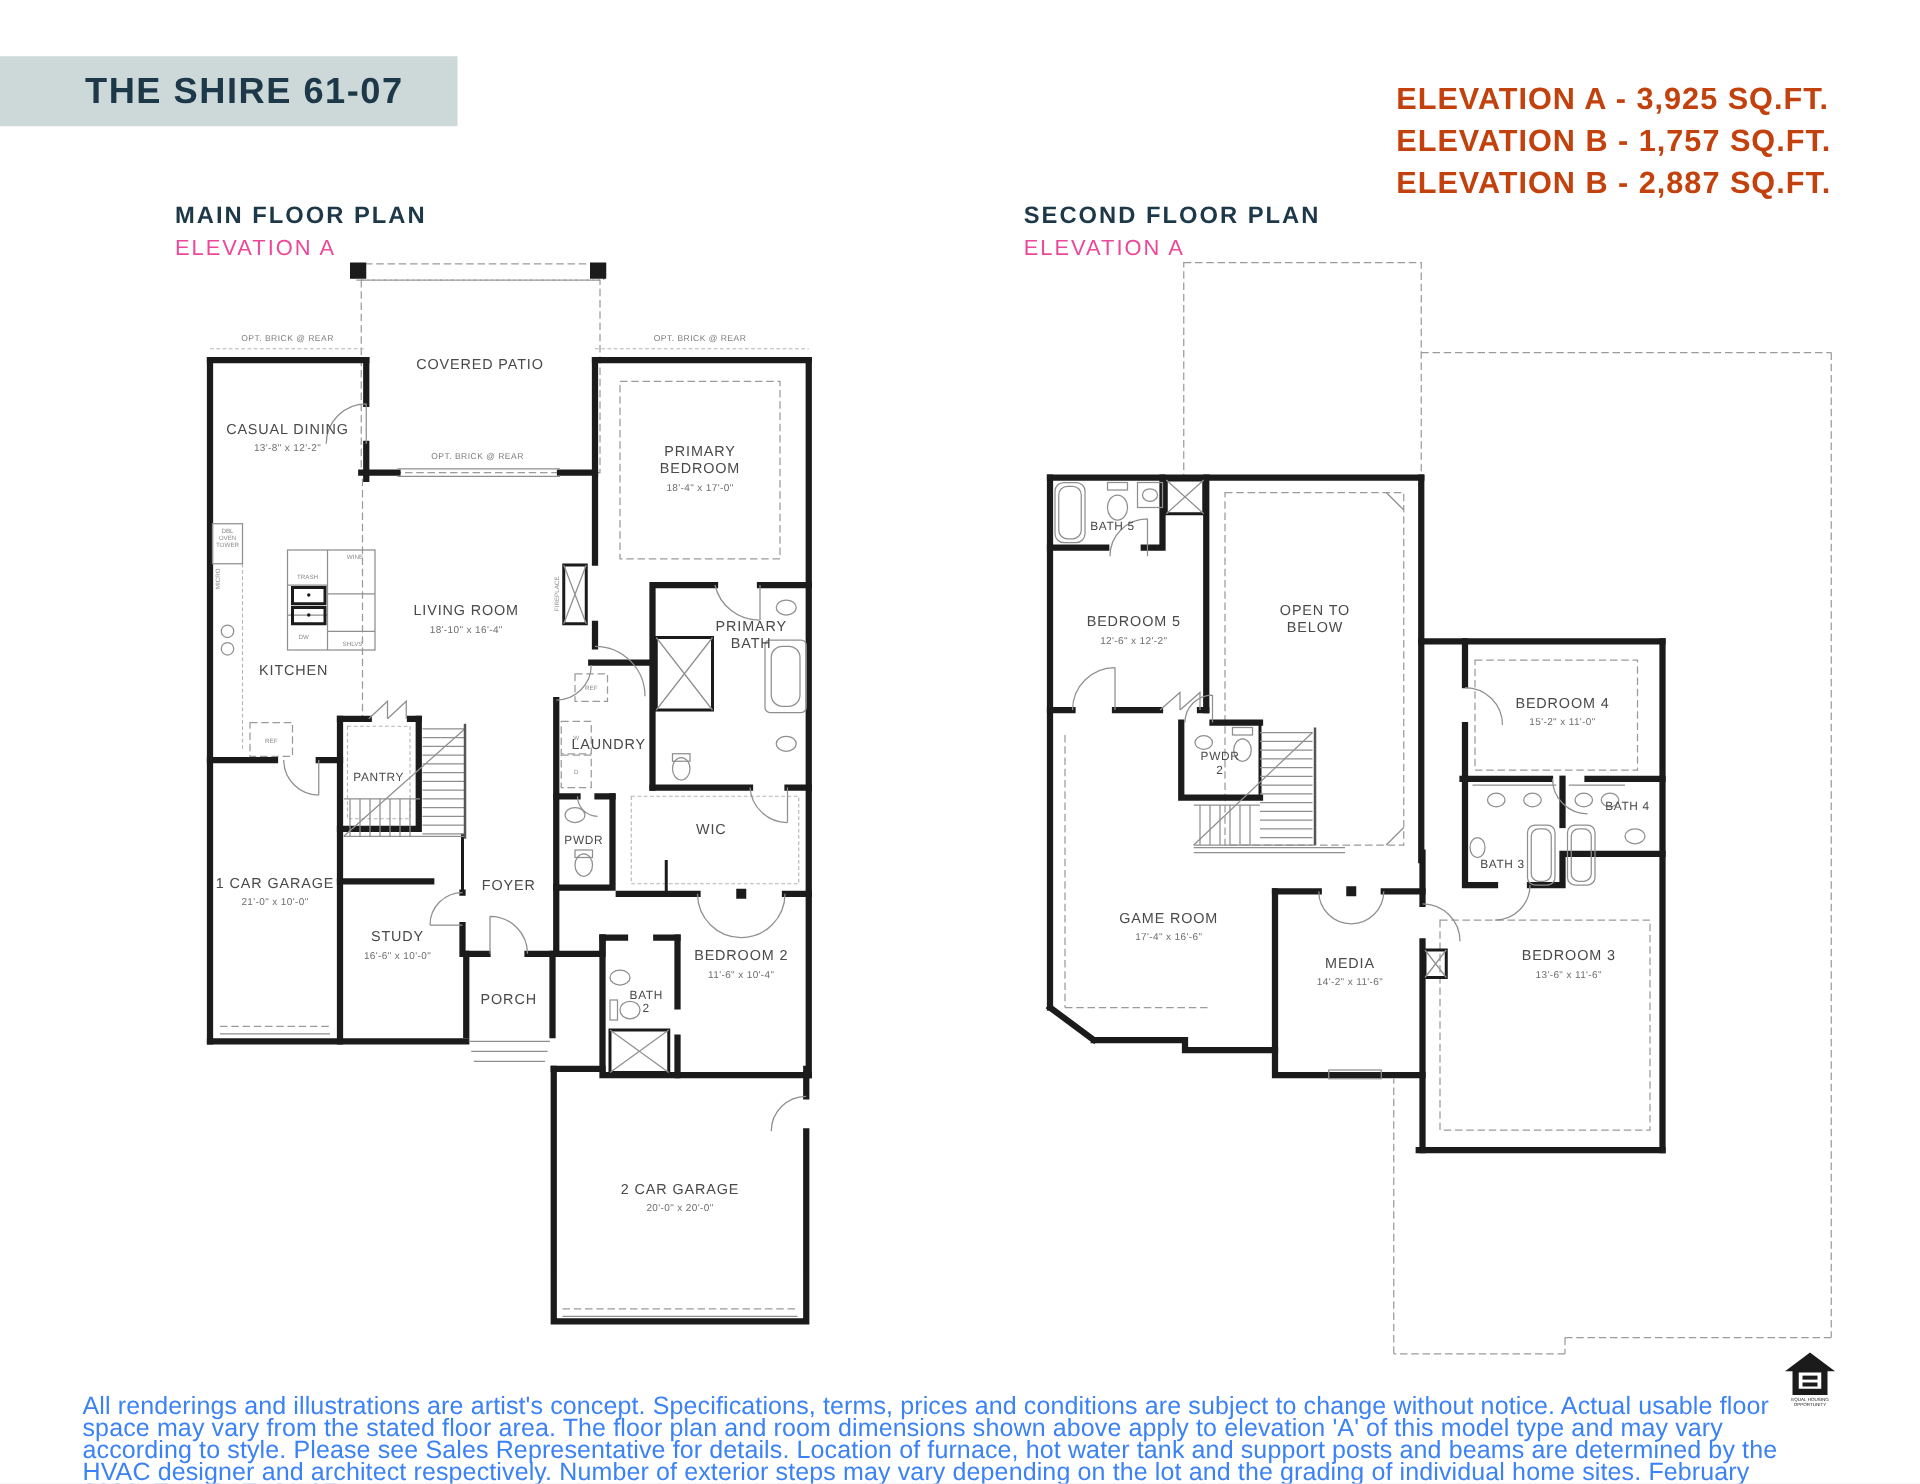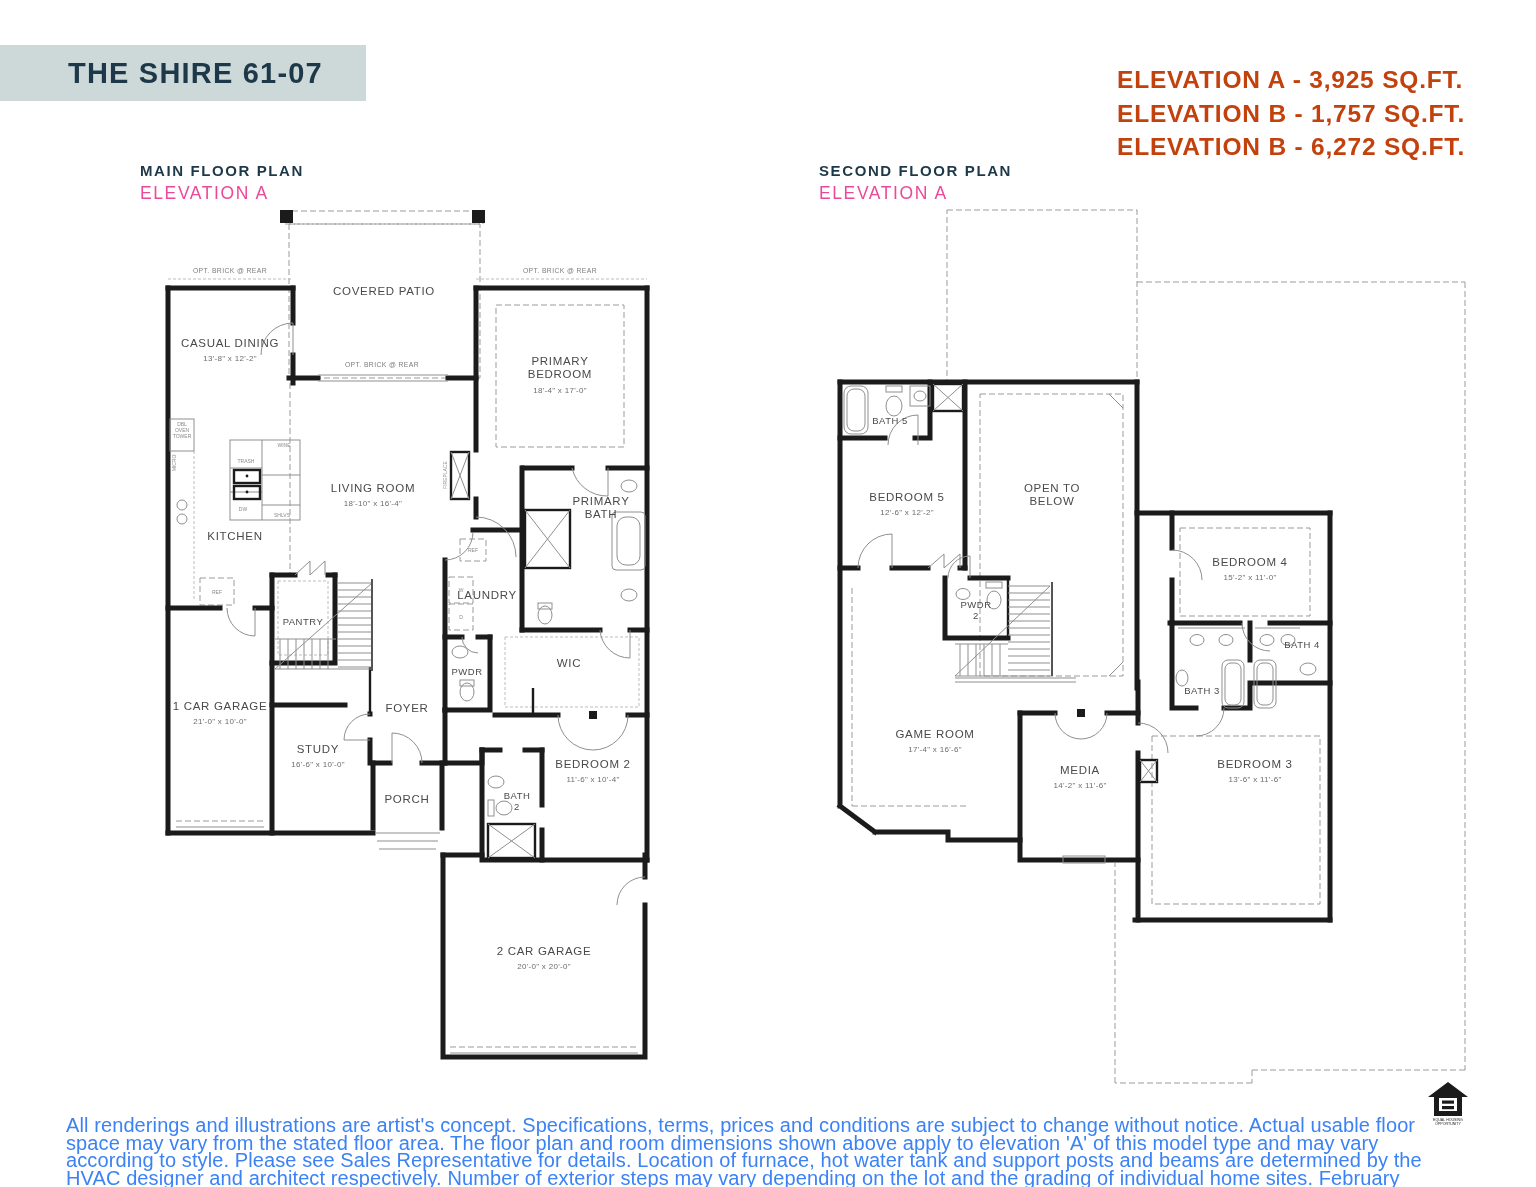--- a/index.html
+++ b/index.html
@@ -8,21 +8,21 @@
 
   
   .banner { position:absolute; left:0; top:45px; width:366px; height:56px; background:#cdd9d9; }
   .banner .t { margin:0; padding-left:68px; line-height:56px; font-size:29px; font-weight:bold;
                letter-spacing:1.2px; color:#1d3848; }
   .elevs { position:absolute; top:63px; right:71px; text-align:left; color:#c2410c;
            font-weight:bold; font-size:24.5px; line-height:33.5px; letter-spacing:0.8px; }
 
   
   .ptitle { position:absolute; }
-  .ptitle .t1 { font-size:15px; font-weight:bold; color:#1d3848; letter-spacing:1.6px; }
+  .ptitle .t1 { font-size:19px; font-weight:bold; color:#1d3848; letter-spacing:1.6px; }
   .ptitle .t2 { font-size:17.5px; color:#ec4899; letter-spacing:1.6px; margin-top:4px; }
   .ptitle-main { left:140px; top:162px; }
   .ptitle-second { left:819px; top:162px; }
 
   
   .plan { position:absolute; }
   .plan-main { left:160px; top:205px; width:500px; height:900px; }
   .plan-second { left:830px; top:208px; width:640px; height:880px; }
 
   svg { font-family:"Liberation Sans", sans-serif; }
@@ -50,21 +50,21 @@
 
 <div class="page">
 
   <div class="banner">
     <h1 class="t">THE SHIRE 61-07</h1>
   </div>
 
   <div class="elevs">
     <div>ELEVATION A - 3,925 SQ.FT.</div>
     <div>ELEVATION B - 1,757 SQ.FT.</div>
-    <div>ELEVATION B - 6,272 SQ.FT.</div>
+    <div>ELEVATION B - 2,887 SQ.FT.</div>
   </div>
 
   <div class="ptitle ptitle-main">
     <div class="t1">MAIN FLOOR PLAN</div>
     <div class="t2">ELEVATION A</div>
   </div>
   <div class="ptitle ptitle-second">
     <div class="t1">SECOND FLOOR PLAN</div>
     <div class="t2">ELEVATION A</div>
   </div>

